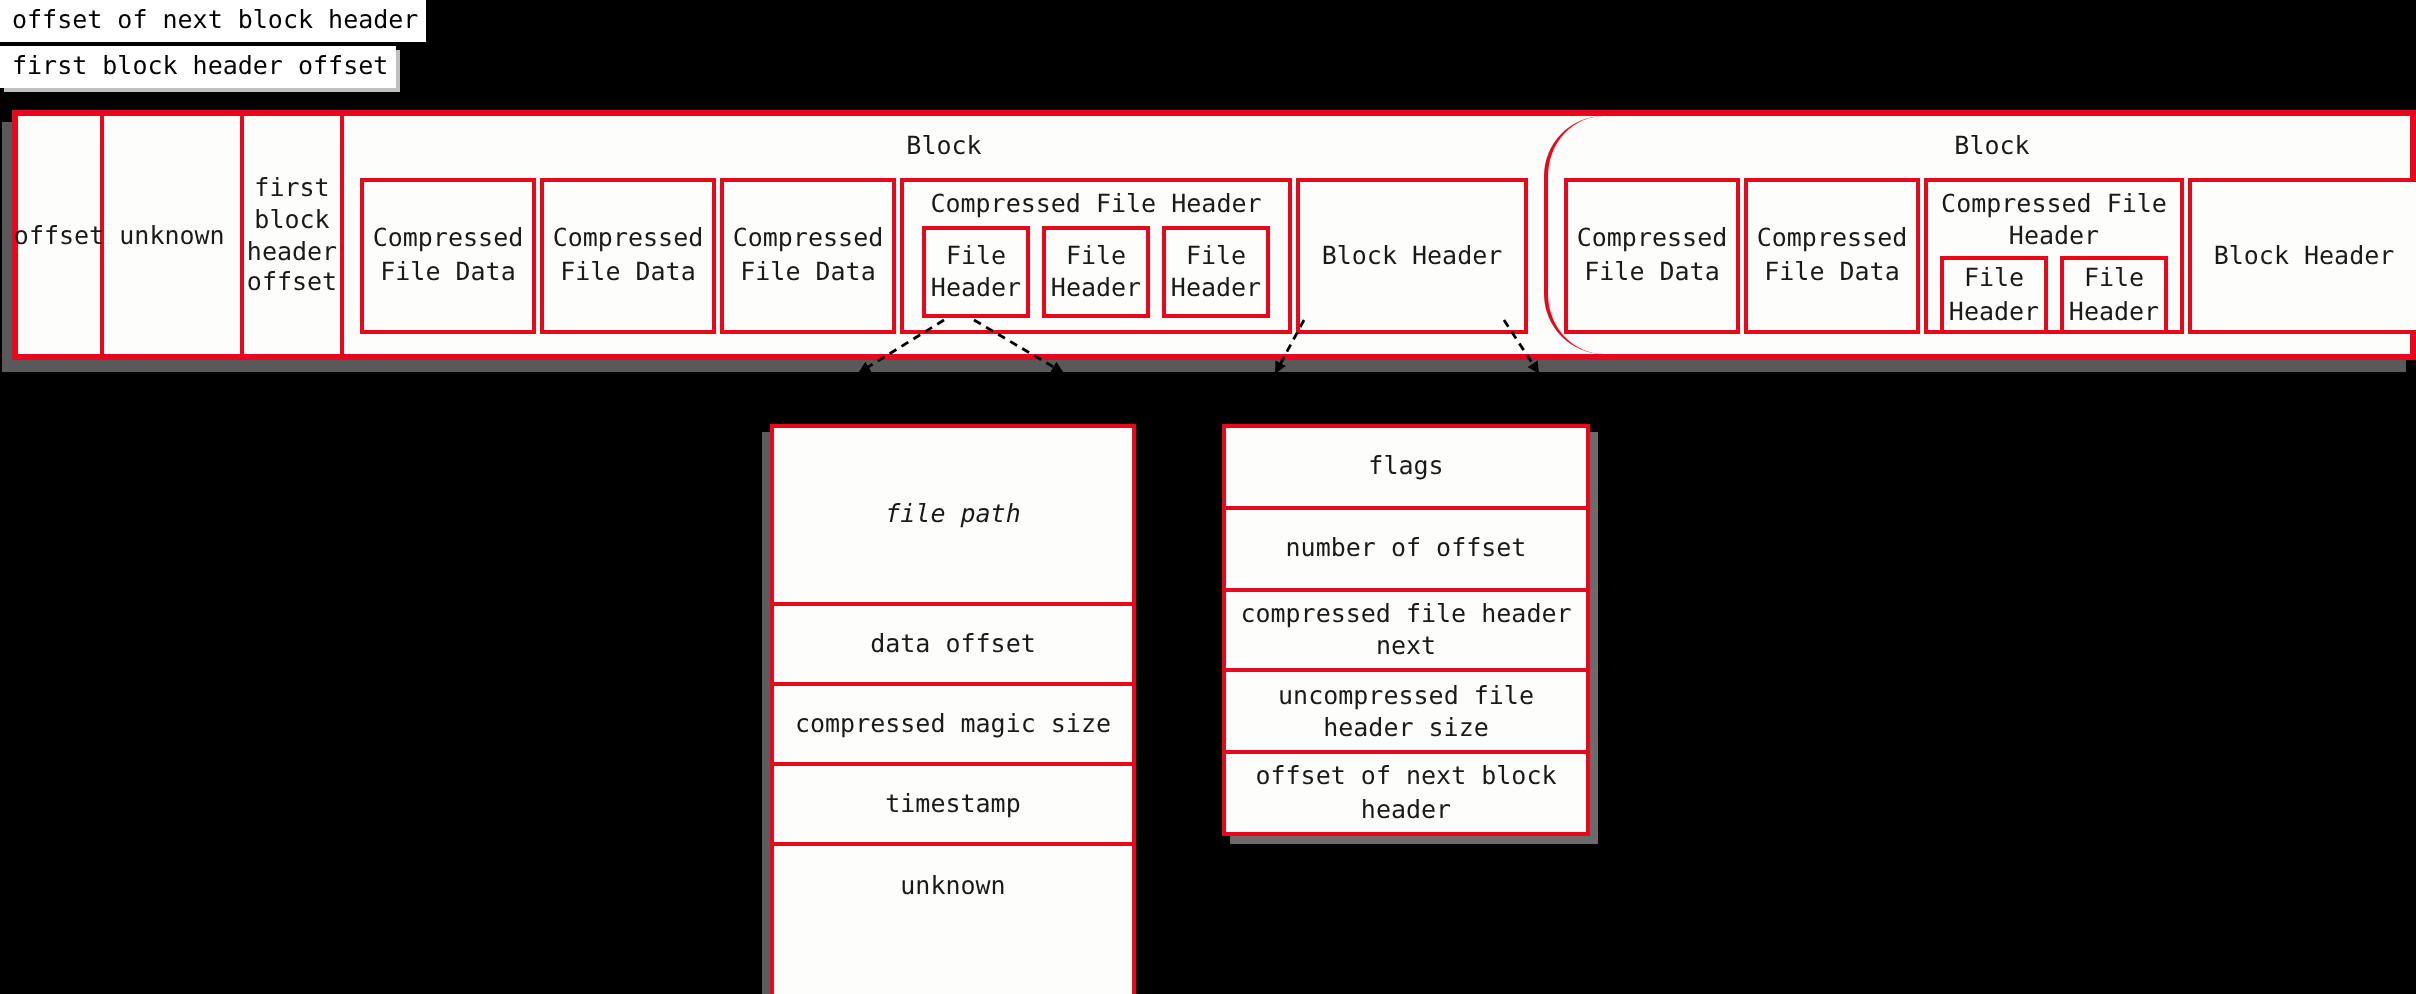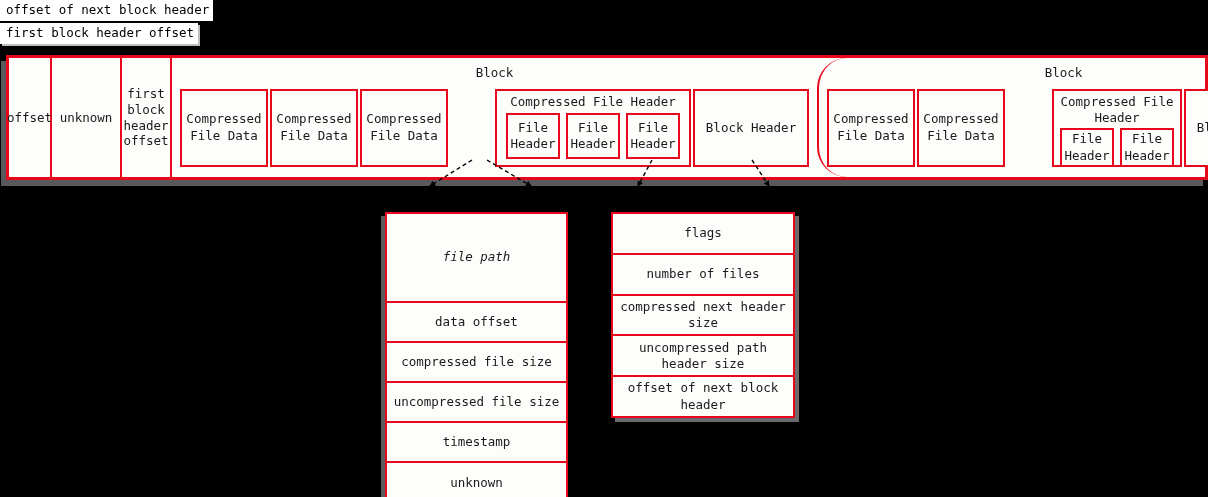--- a/index.html
+++ b/index.html
@@ -105,21 +105,20 @@
   
   .cfh-group {
     border: 2px solid #e8081b;
     background: #fdfdfb;
     box-sizing: border-box;
     height: 78px;
     display: flex;
     flex-direction: column;
     align-items: center;
     padding: 3px 6px 6px 6px;
-    margin-left: 45px;
   }
   #cfh-group-1 { flex: 0 0 196px; }
   #cfh-group-2 { flex: 0 0 130px; }
 
   .cfh-title {
     font-size: 12.5px;
     color: #1a1a1a;
     text-align: center;
     line-height: 1.25;
     margin-bottom: 3px;
@@ -259,25 +258,24 @@
   </defs>
   <path d="M472,160 L430,186" stroke="#000000" stroke-width="1.4" stroke-dasharray="4,3" fill="none" marker-end="url(#arrowhead)"></path>
   <path d="M487,160 L531,186" stroke="#000000" stroke-width="1.4" stroke-dasharray="4,3" fill="none" marker-end="url(#arrowhead)"></path>
   <path d="M652,160 L638,186" stroke="#000000" stroke-width="1.4" stroke-dasharray="4,3" fill="none" marker-end="url(#arrowhead)"></path>
   <path d="M752,160 L769,186" stroke="#000000" stroke-width="1.4" stroke-dasharray="4,3" fill="none" marker-end="url(#arrowhead)"></path>
 </svg>
 
 <div class="detail-table" id="file-header-detail">
   <div class="detail-row tall">file path</div>
   <div class="detail-row">data offset</div>
-  <div class="detail-row">compressed file size</div>
-  <div class="detail-row">uncompressed file size</div>
+  <div class="detail-row">compressed magic size</div>
   <div class="detail-row">timestamp</div>
   <div class="detail-row">unknown</div>
 </div>
 
 <div class="detail-table" id="block-header-detail">
   <div class="detail-row">flags</div>
-  <div class="detail-row">number of files</div>
-  <div class="detail-row">compressed next header size</div>
-  <div class="detail-row">uncompressed path header size</div>
+  <div class="detail-row">number of offset</div>
+  <div class="detail-row">compressed file header next</div>
+  <div class="detail-row">uncompressed file header size</div>
   <div class="detail-row">offset of next block header</div>
 </div>
 
 </body></html>

